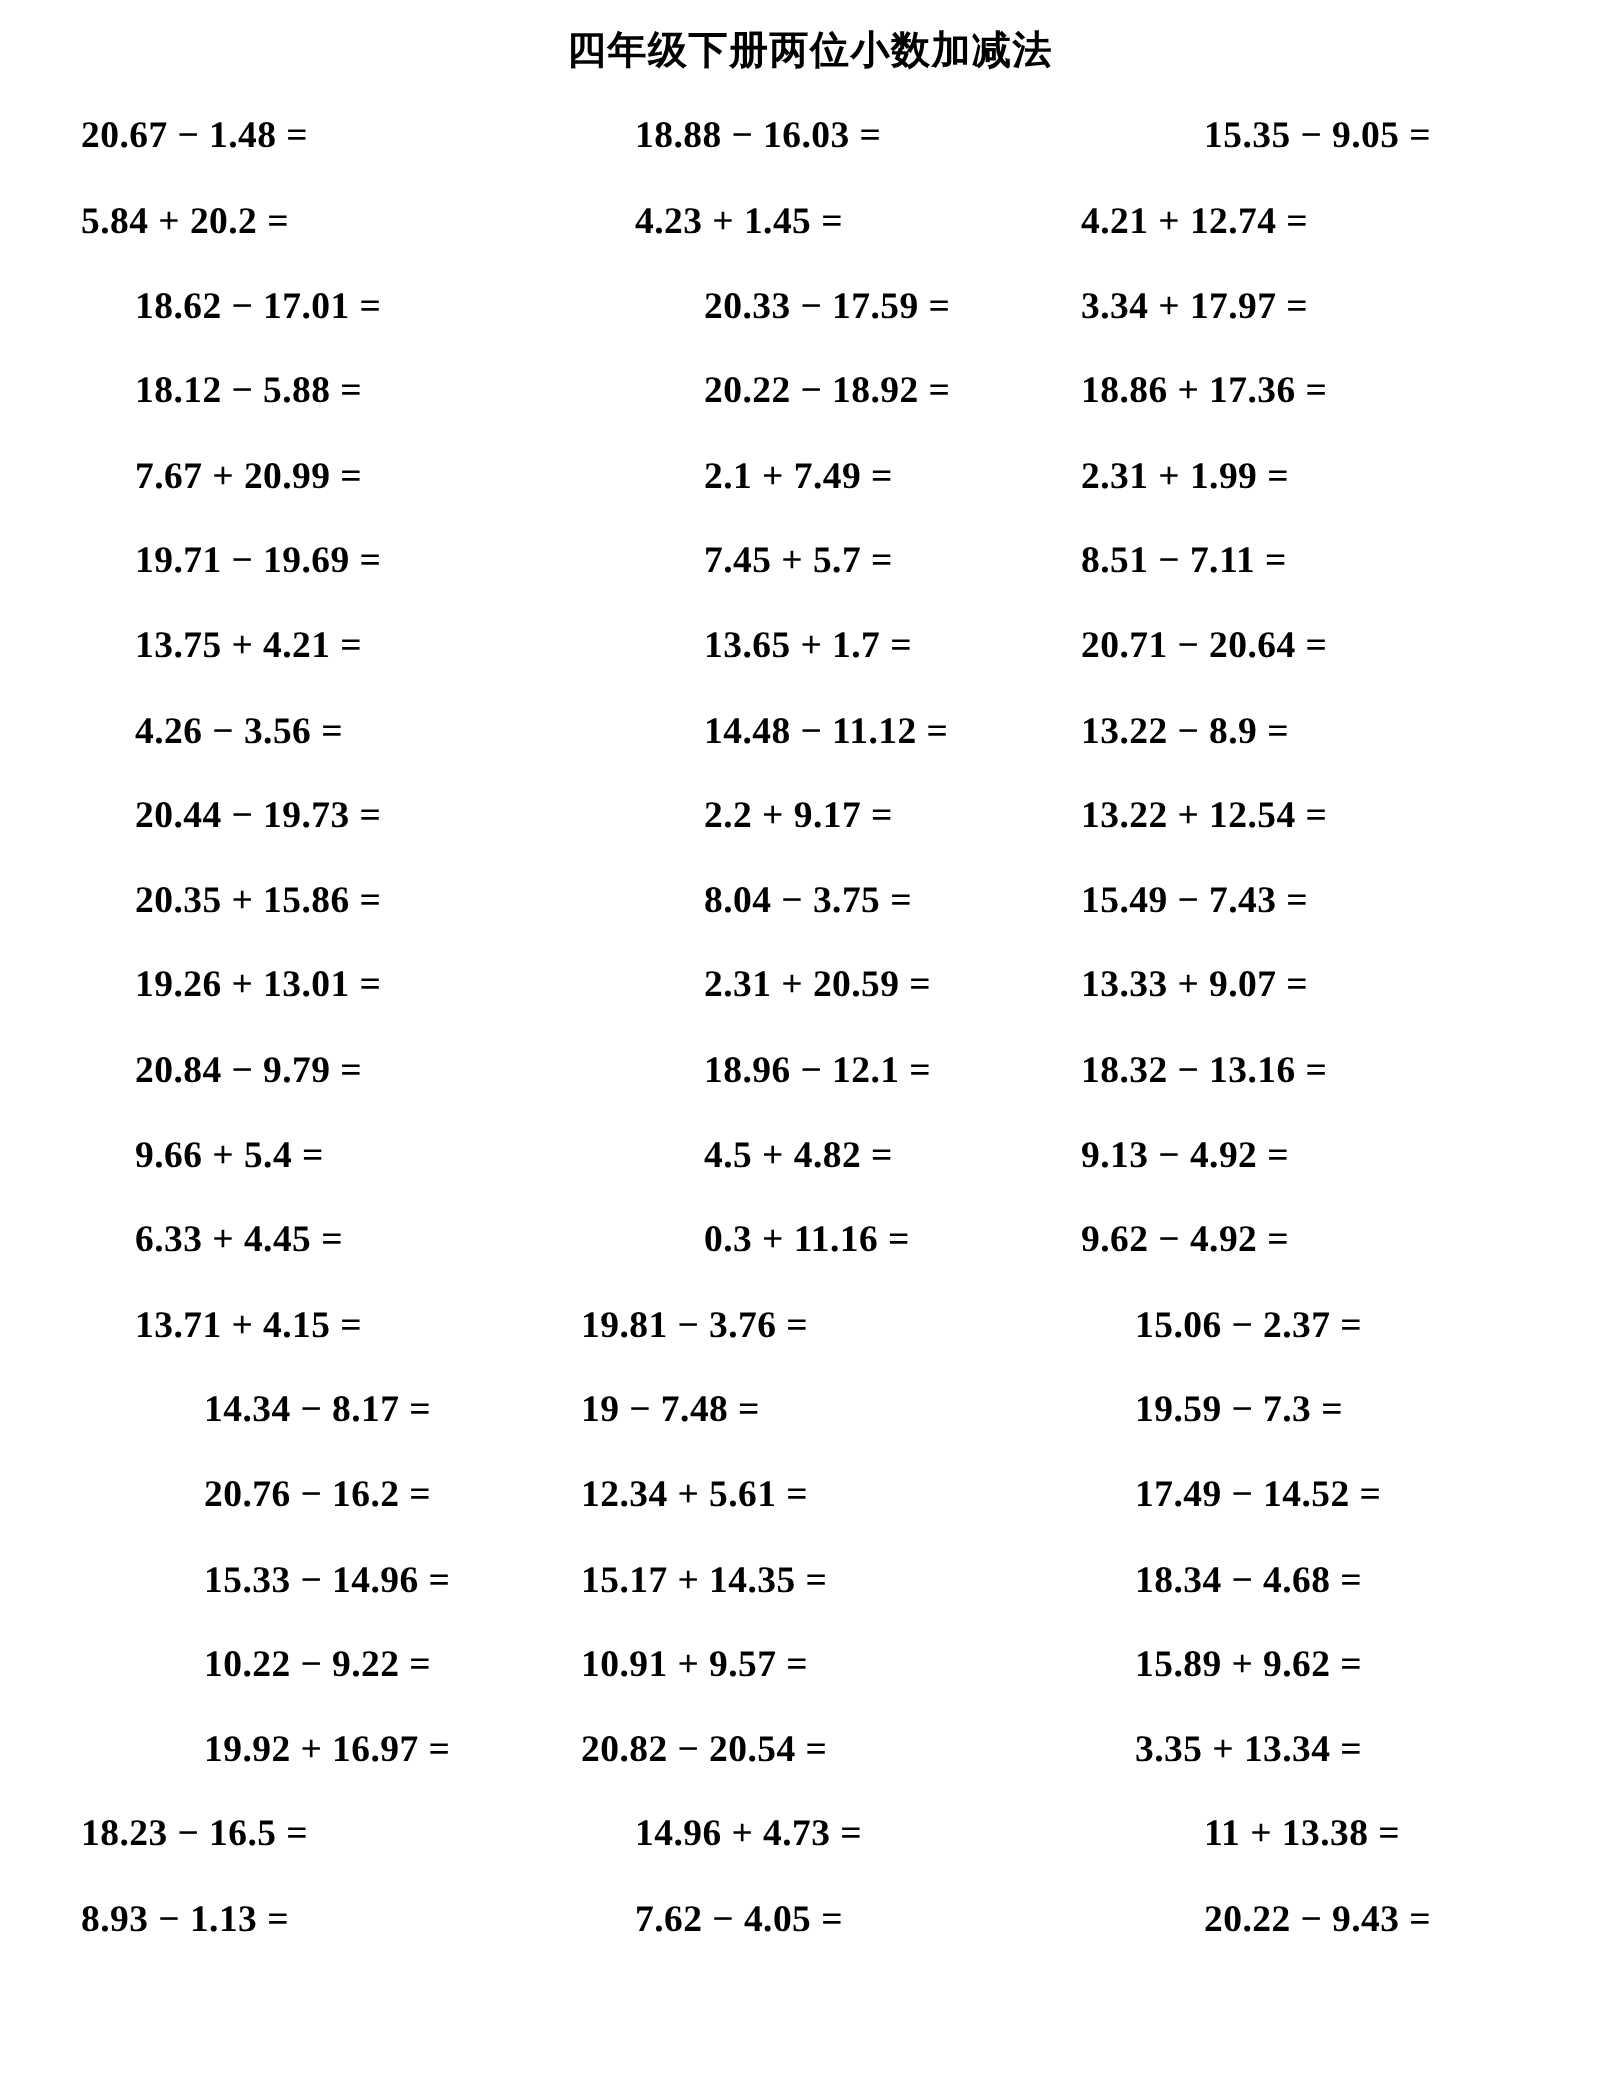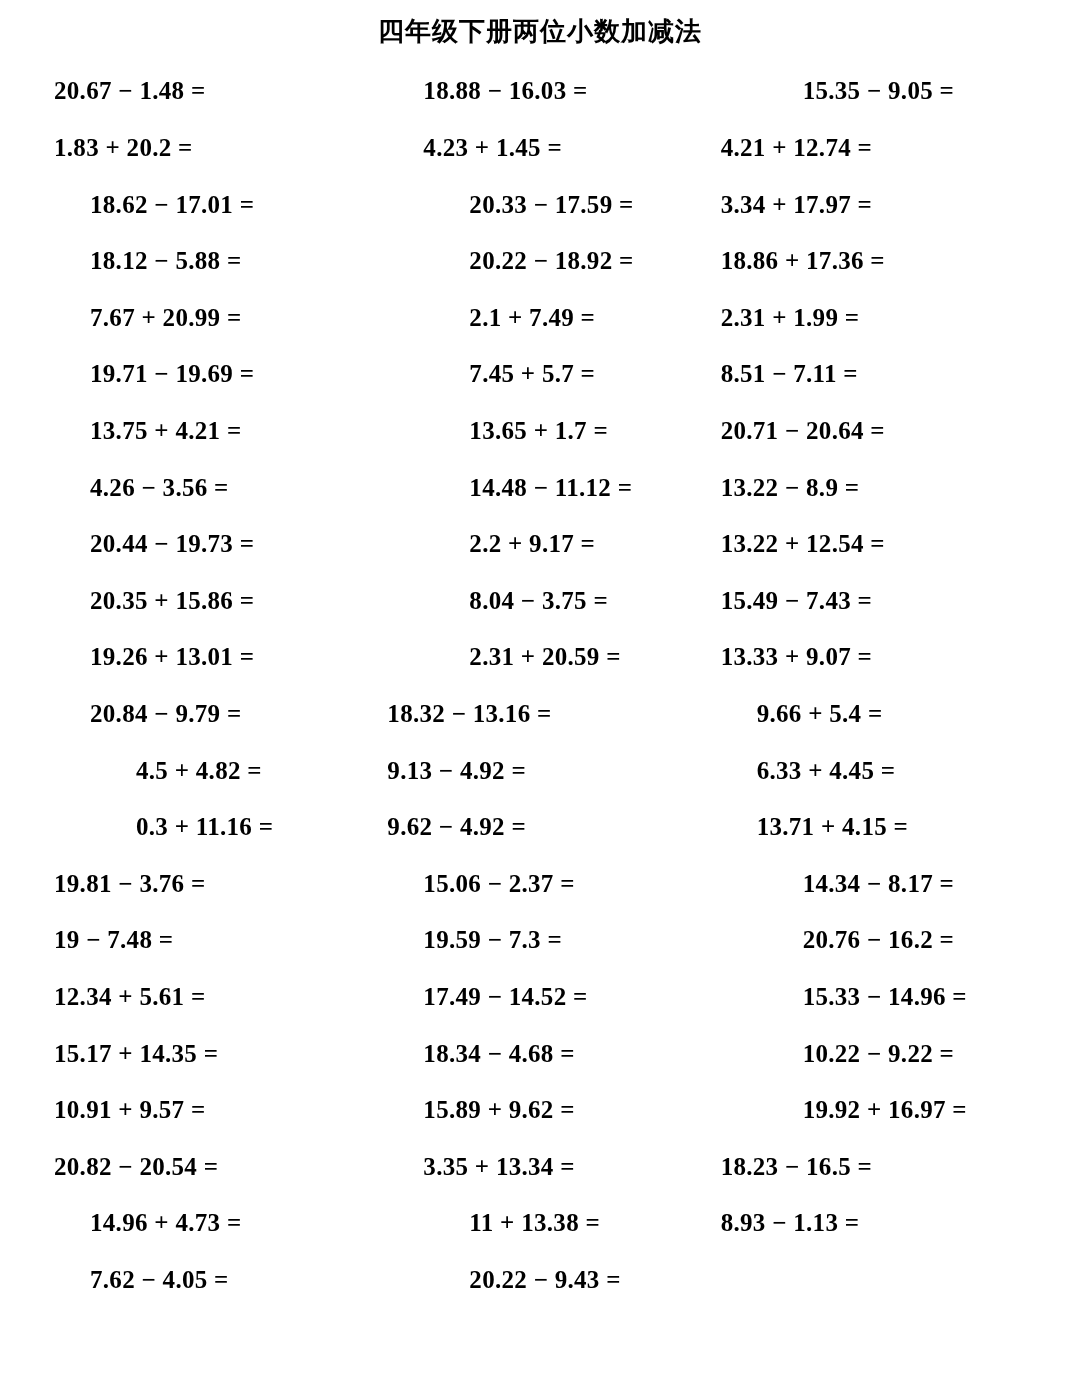--- a/index.html
+++ b/index.html
@@ -16,21 +16,21 @@
   }
   .sheet {
     width: 1080px;
     height: 1391px;
     box-sizing: border-box;
     padding: 10px 40px 0 40px;
     position: relative;
   }
   .title {
     text-align: center;
-    font-family: Liberation Mono, monospace;
+    font-family: Liberation Sans, sans-serif;
     font-size: 26px;
     font-weight: 700;
     letter-spacing: 1px;
     margin: 8px 0 14px 0;
     line-height: 1.2;
   }
   .grid {
     display: grid;
     grid-template-columns: repeat(3, 1fr);
     row-gap: 0;
@@ -51,21 +51,21 @@
 </style>
 </head>
 <body>
 
 <div class="sheet">
   <div class="title">四年级下册两位小数加减法</div>
   <div class="grid" id="grid">
       <div class="cell c0">20.67 − 1.48 =</div>
       <div class="cell c1">18.88 − 16.03 =</div>
       <div class="cell c2">15.35 − 9.05 =</div>
-      <div class="cell c0">1.83 + 20.2 =</div>
+      <div class="cell c0">5.84 + 20.2 =</div>
       <div class="cell c1">4.23 + 1.45 =</div>
       <div class="cell c0">4.21 + 12.74 =</div>
       <div class="cell c1">18.62 − 17.01 =</div>
       <div class="cell c2">20.33 − 17.59 =</div>
       <div class="cell c0">3.34 + 17.97 =</div>
       <div class="cell c1">18.12 − 5.88 =</div>
       <div class="cell c2">20.22 − 18.92 =</div>
       <div class="cell c0">18.86 + 17.36 =</div>
       <div class="cell c1">7.67 + 20.99 =</div>
       <div class="cell c2">2.1 + 7.49 =</div>
@@ -82,20 +82,21 @@
       <div class="cell c1">20.44 − 19.73 =</div>
       <div class="cell c2">2.2 + 9.17 =</div>
       <div class="cell c0">13.22 + 12.54 =</div>
       <div class="cell c1">20.35 + 15.86 =</div>
       <div class="cell c2">8.04 − 3.75 =</div>
       <div class="cell c0">15.49 − 7.43 =</div>
       <div class="cell c1">19.26 + 13.01 =</div>
       <div class="cell c2">2.31 + 20.59 =</div>
       <div class="cell c0">13.33 + 9.07 =</div>
       <div class="cell c1">20.84 − 9.79 =</div>
+      <div class="cell c2">18.96 − 12.1 =</div>
       <div class="cell c0">18.32 − 13.16 =</div>
       <div class="cell c1">9.66 + 5.4 =</div>
       <div class="cell c2">4.5 + 4.82 =</div>
       <div class="cell c0">9.13 − 4.92 =</div>
       <div class="cell c1">6.33 + 4.45 =</div>
       <div class="cell c2">0.3 + 11.16 =</div>
       <div class="cell c0">9.62 − 4.92 =</div>
       <div class="cell c1">13.71 + 4.15 =</div>
       <div class="cell c0">19.81 − 3.76 =</div>
       <div class="cell c1">15.06 − 2.37 =</div>

